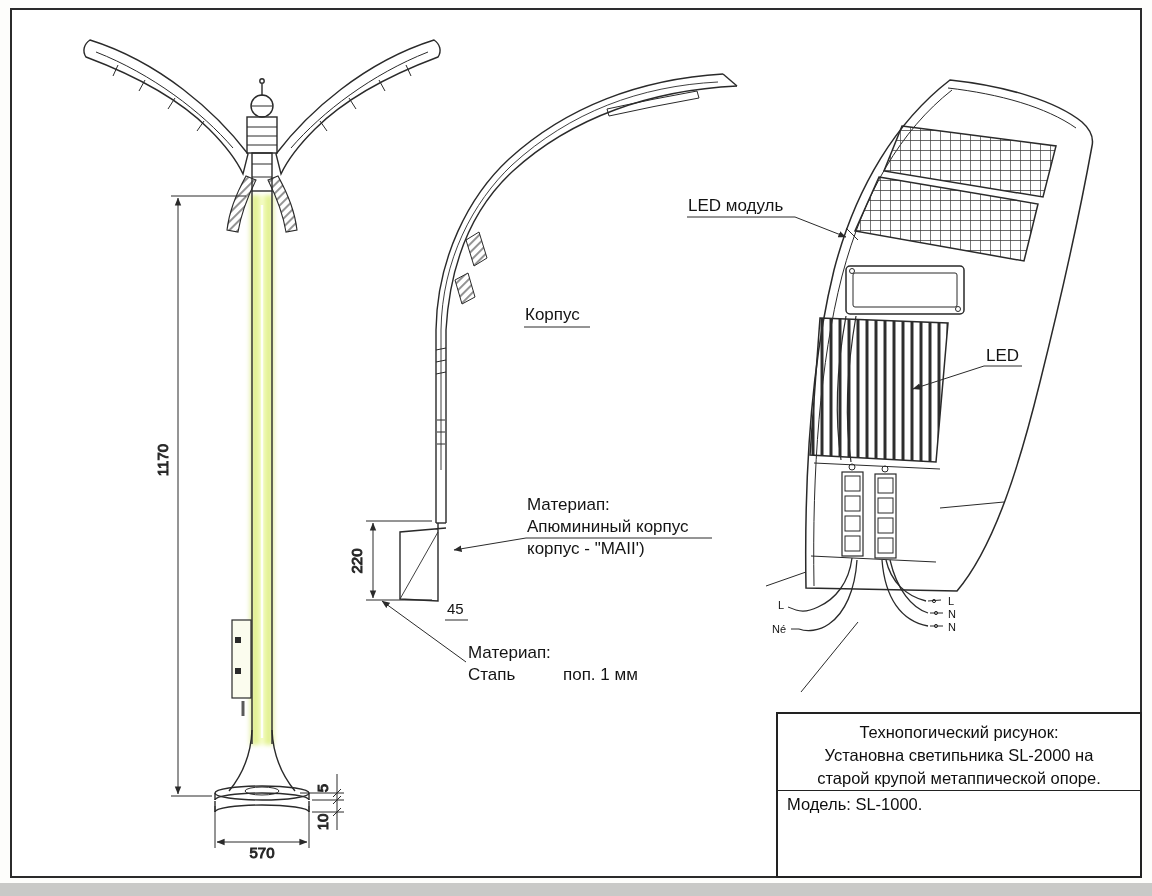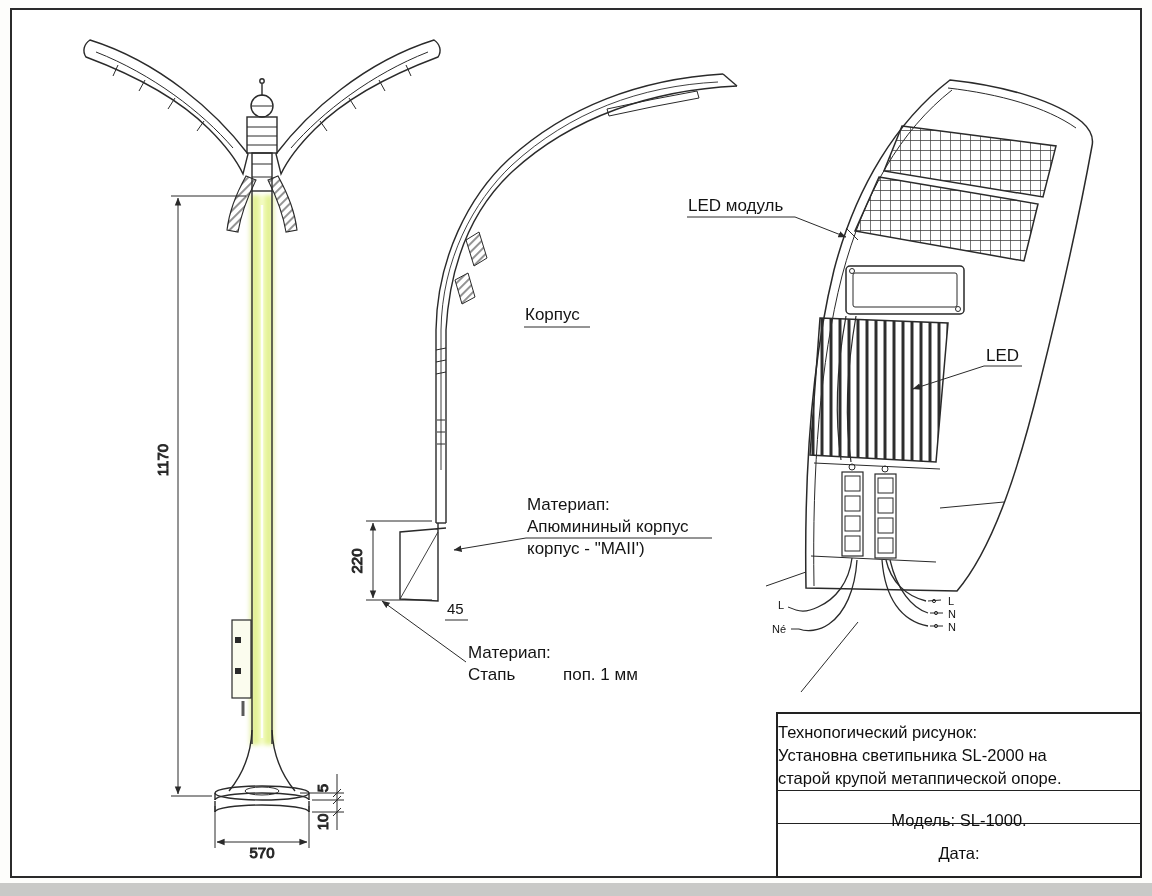--- a/index.html
+++ b/index.html
@@ -18,25 +18,25 @@
   svg text { font-family:"Liberation Sans", sans-serif; fill:#141414; }
   .t17 { font-size:17px; }
   .t15 { font-size:15px; }
   .t11 { font-size:11px; }
   .titleblock {
     position:absolute; left:776px; top:712px; width:366px; height:166px;
     border:2px solid #222; background:#fff; box-sizing:border-box;
     font-size:16.5px; color:#0e0e0e;
   }
   .tb-title {
-    height:76px; padding-top:7px; line-height:23px; box-sizing:border-box;
+    height:76px; text-align:center; padding-top:7px; line-height:23px; box-sizing:border-box;
   }
   .tb-row {
     height:28px; line-height:26px; border-top:1.6px solid #222;
-    padding:16px 9px; box-sizing:border-box; text-align:center;
+    padding:0 9px; box-sizing:border-box; text-align:left;
   }
 </style>
 </head>
 <body>
 
 <div class="page">
   <div class="frame"></div>
 
   <svg class="draw" width="1152" height="896" viewBox="0 0 1152 896">
     <defs>
@@ -292,19 +292,16 @@
 
   <div class="titleblock">
     <div class="tb-title">
       <div>Технопогический рисунок:</div>
       <div>Установна светипьника SL-2000 на</div>
       <div>старой крупой метаппической опоре.</div>
     </div>
     <div class="tb-row">
       <span>Модель: SL-1000.</span>
     </div>
-    <div class="tb-row">
-      <span>Дата:</span>
-    </div>
   </div>
 
   <div class="bottom-strip"></div>
 </div>
 
 </body></html>

